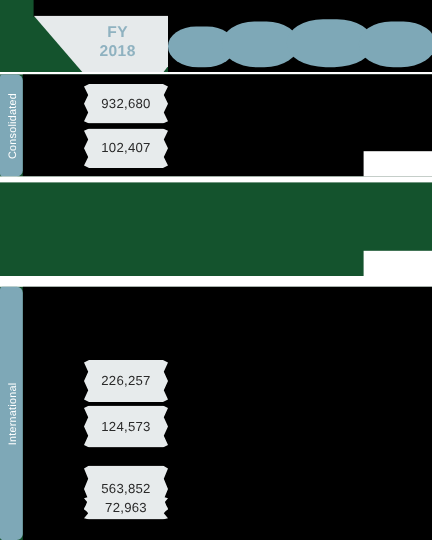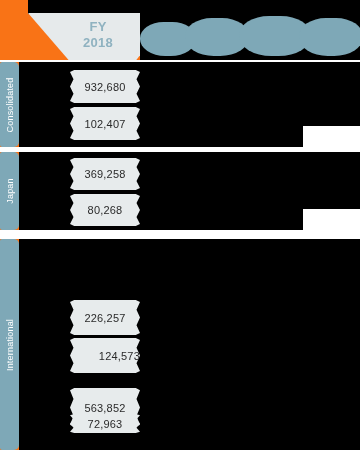--- a/index.html
+++ b/index.html
@@ -5,21 +5,21 @@
   html, body {
     margin: 0;
     padding: 0;
     background: #ffffff;
   }
   #stage {
     position: relative;
     width: 360px;
     height: 450px;
     overflow: hidden;
-    background: #f97316;
+    background: #14532d;
     font-family: "Liberation Sans", sans-serif;
   }
 
   
   .redact {
     position: absolute;
     background: #000000;
   }
 
   
@@ -159,48 +159,35 @@
     </div>
     <div class="chip" style="top:45px; height:33px;">
       <span class="chip-text">102,407</span>
     </div>
   </div>
 
   <div style="position:absolute; left:303px; top:126px; width:57px; height:21px; background:#ffffff;"></div>
 
   <div style="position:absolute; left:0; top:147px; width:360px; height:5px; background:#ffffff;"></div>
 
-  <div class="section" style="top:152px; height:78px;">
-    <div class="section-body"></div>
-    <div class="section-tab" style="height:78px;">
-      <span class="section-tab-label">Japan</span>
-    </div>
-
-    <div class="chip" style="top:6px; height:32px;">
-      <span class="chip-text">369,258</span>
-    </div>
-    <div class="chip" style="top:42px; height:32px;">
-      <span class="chip-text">80,268</span>
-    </div>
-  </div>
 
   <div style="position:absolute; left:303px; top:209px; width:57px; height:21px; background:#ffffff;"></div>
 
   <div style="position:absolute; left:0; top:230px; width:360px; height:9px; background:#ffffff;"></div>
 
   <div class="section" style="top:239px; height:211px;">
     <div class="section-body"></div>
     <div class="section-tab" style="height:211px;">
       <span class="section-tab-label">International</span>
     </div>
 
     <div class="chip" style="top:61px; height:35px;">
       <span class="chip-text">226,257</span>
     </div>
-    <div class="chip" style="top:99px; height:35px;justify-content:flex-end;">
+    <div class="chip" style="top:99px; height:35px;">
       <span class="chip-text">124,573</span>
     </div>
     <div class="chip" style="top:137px; height:39px;margin-top:12px;">
       <span class="chip-text">563,852</span>
     </div>
     <div class="chip" style="top:175px; height:19px;">
       <span class="chip-text">72,963</span>
     </div>
   </div>
 

